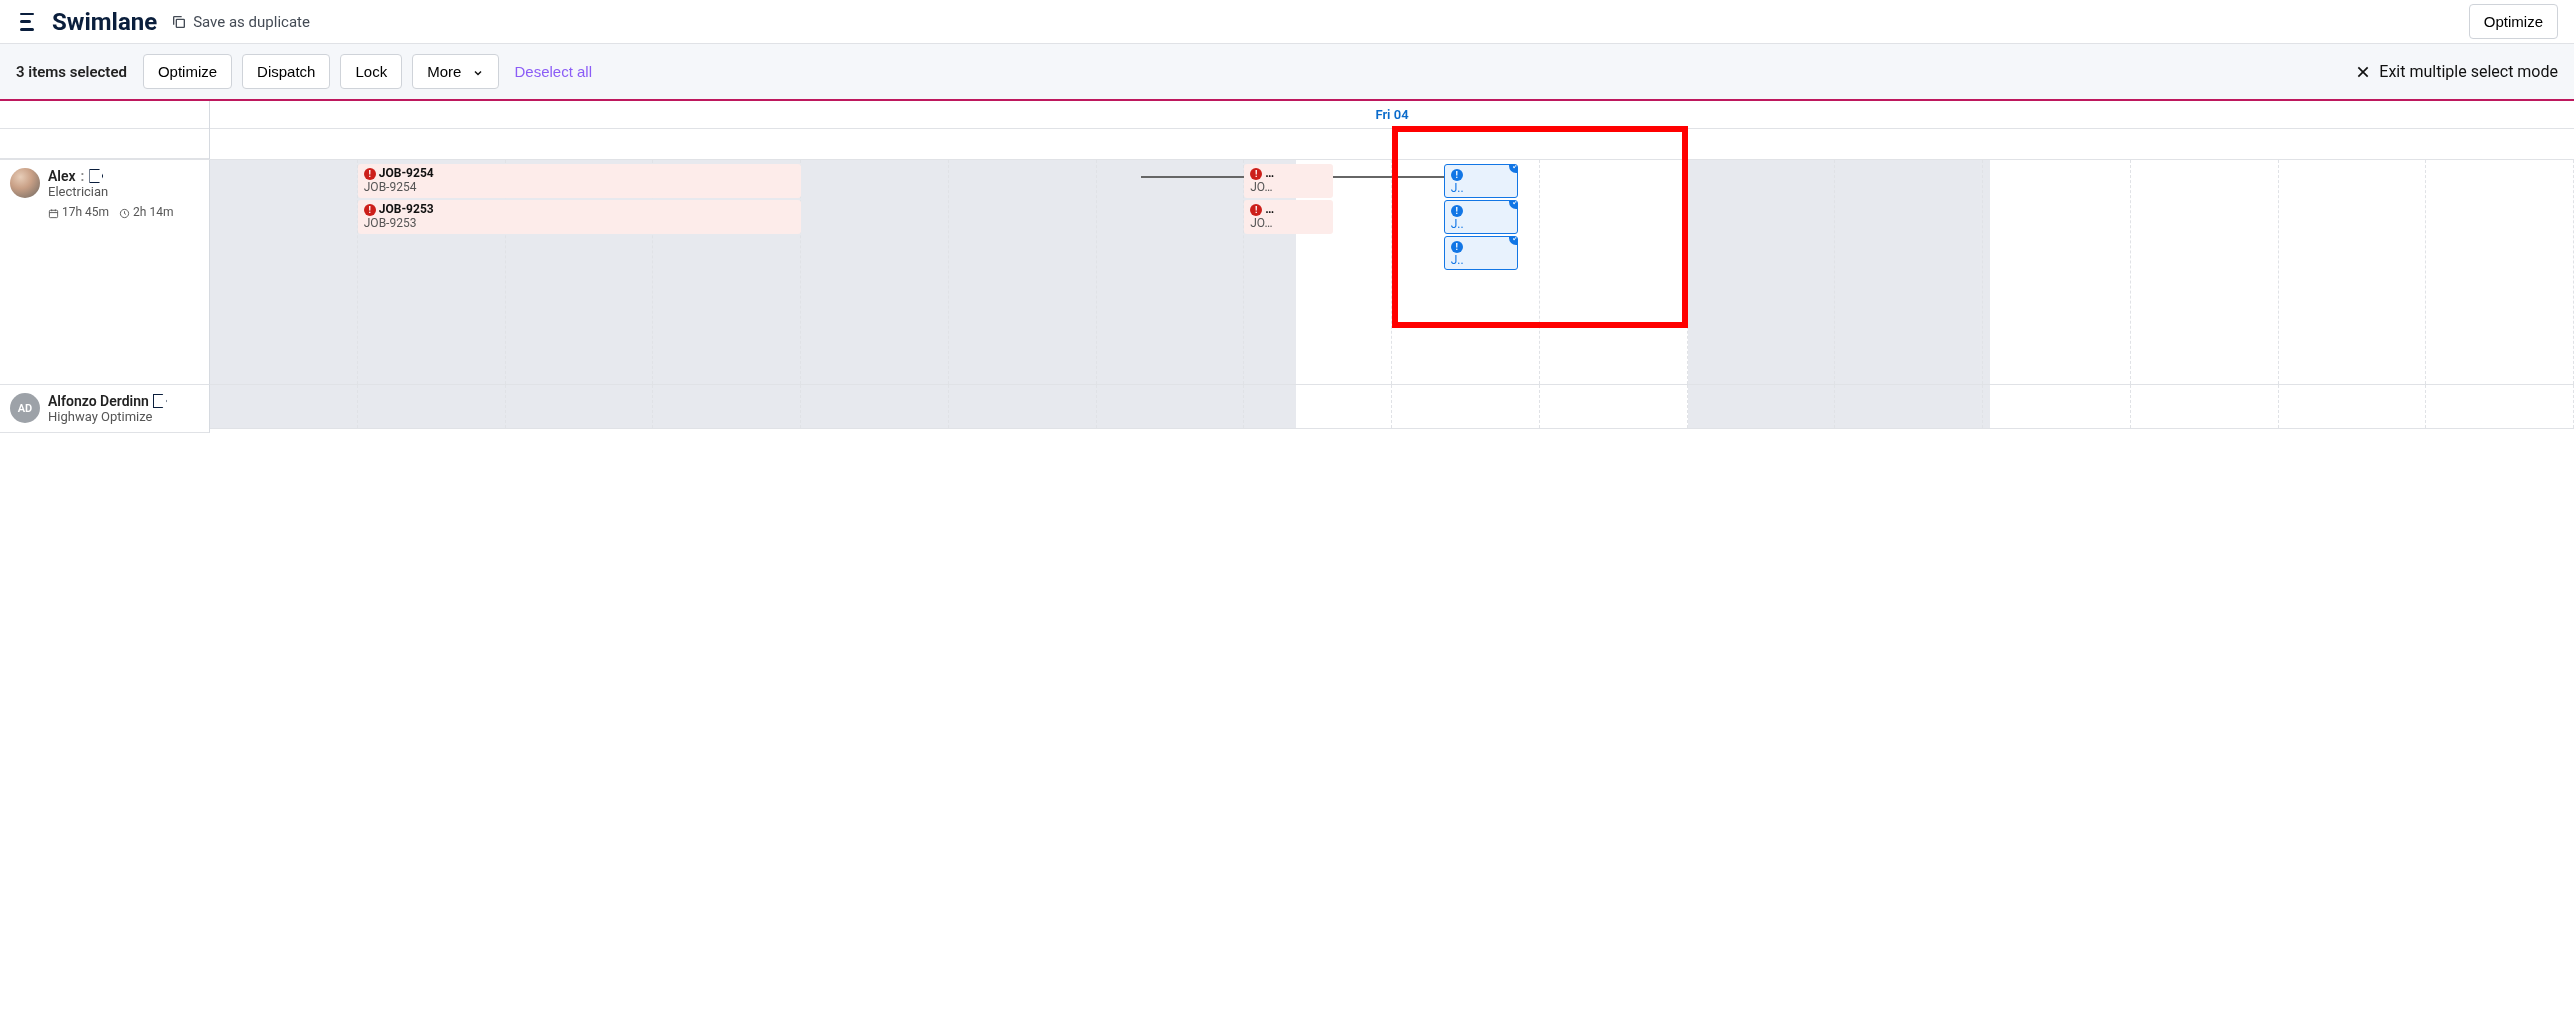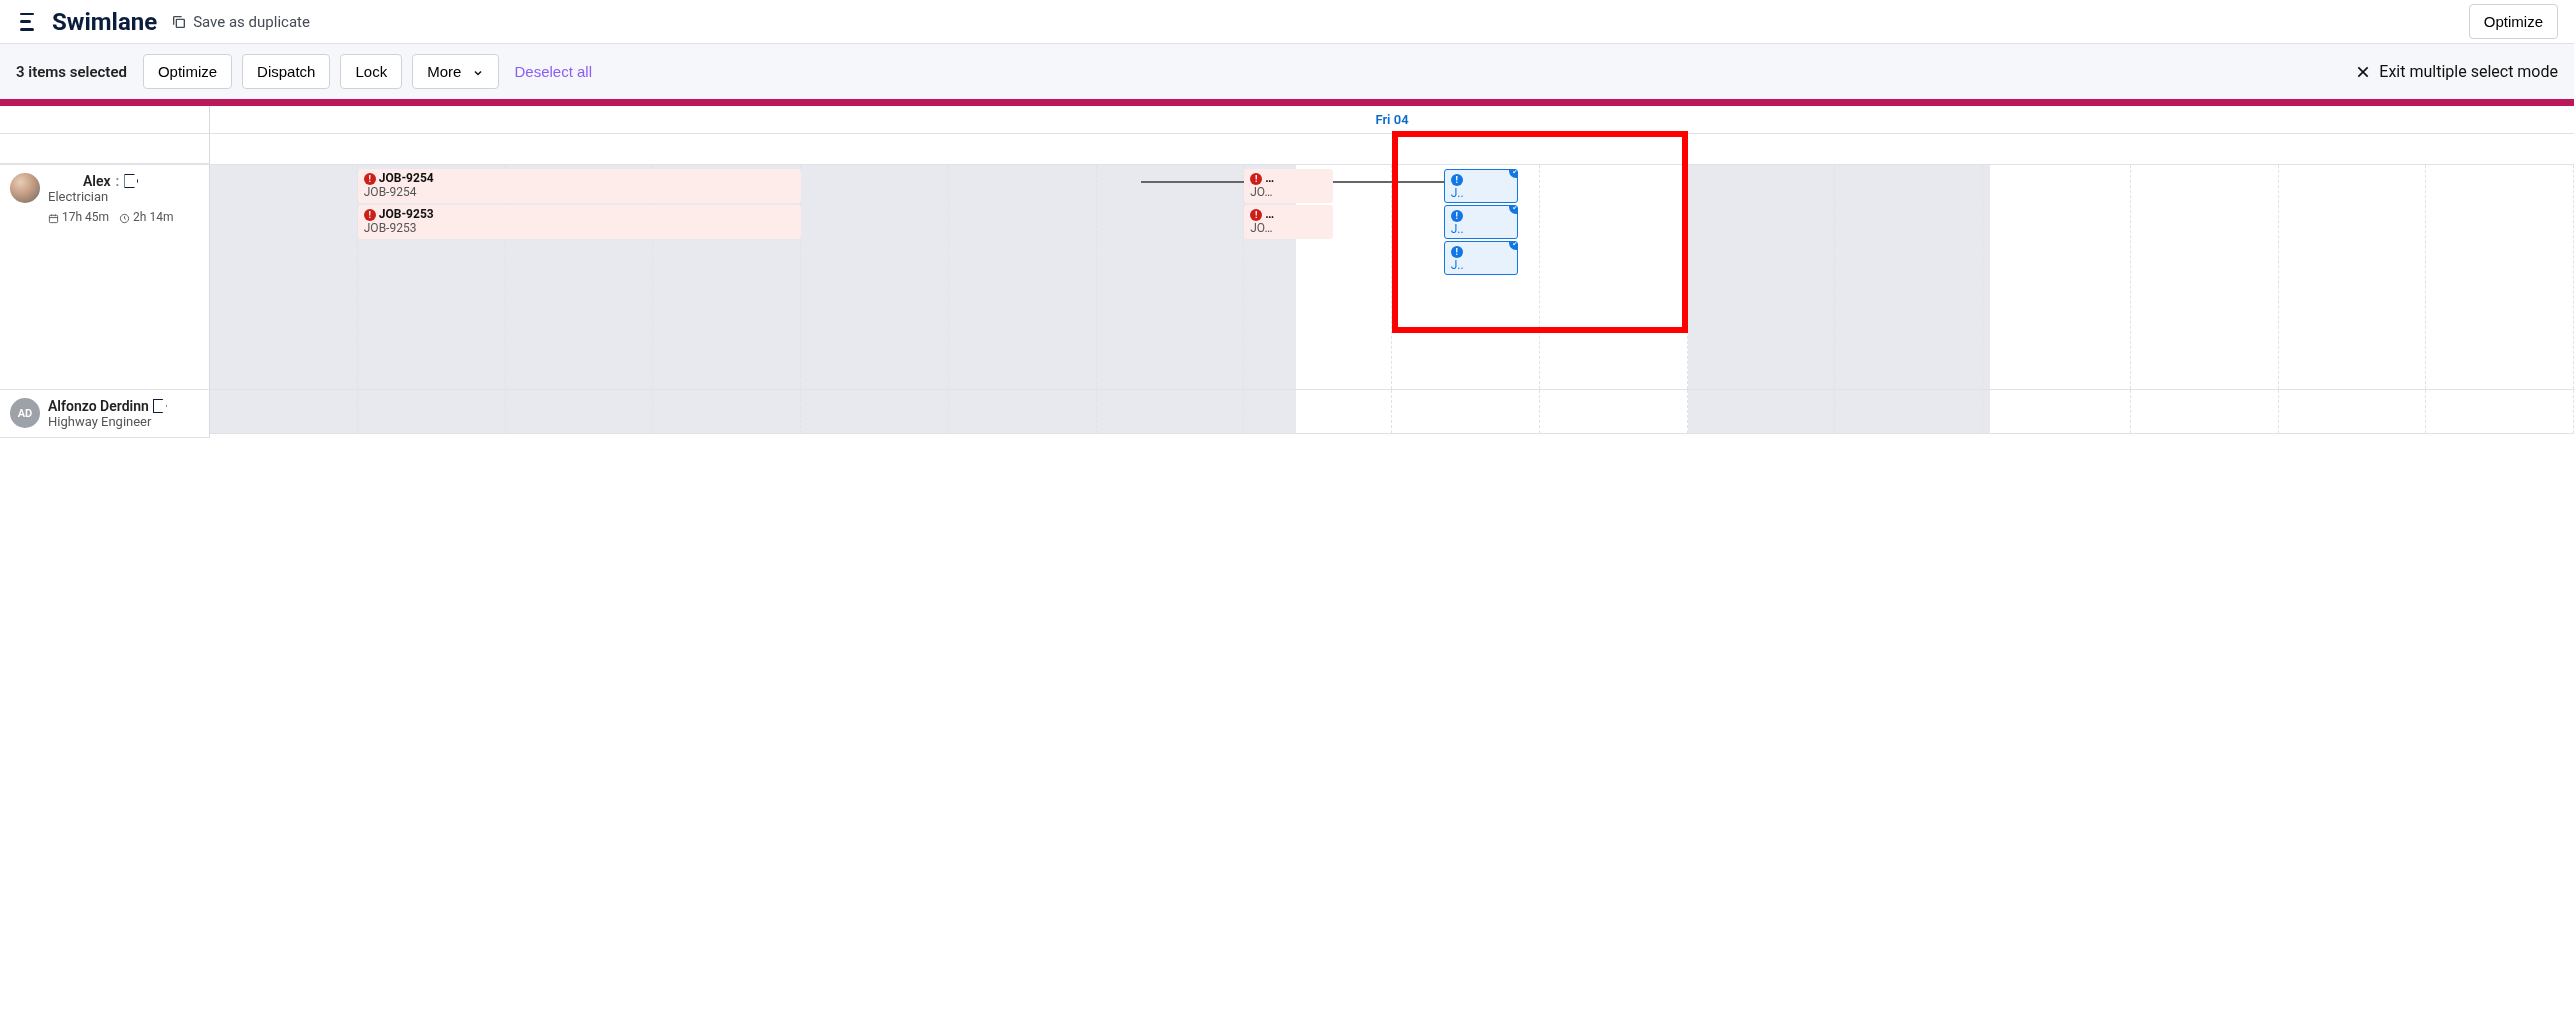--- a/index.html
+++ b/index.html
@@ -45,21 +45,21 @@
     font-size: 15px;
     cursor: pointer;
   }
   .topbar .btn-outline { margin-left: auto; }
 
   
   .selbar {
     display: flex; align-items: center; gap: 10px;
     padding: 10px 16px;
     background: #f5f7fa;
-    border-bottom: 7px solid #be185d;
+    border-bottom: 2px solid #be185d;
   }
   .selbar .status { font-weight: 600; font-size: 15px; margin-right: 6px; }
   .selbar .btn-outline { font-size: 15px; }
   .more-chev { margin-left: 6px; }
   .link-btn { color: #8b5cf6; font-size: 15px; cursor: pointer; background:none; border:none; padding:8px 6px;}
   .exit-multi {
     margin-left: auto; display: flex; align-items: center; gap: 8px;
     font-size: 16px; color: #111; cursor: pointer;
   }
 
@@ -130,21 +130,21 @@
     background: #e7e9ee;
   }
 
   .avatar-img {
     width: 30px; height: 30px; border-radius: 50%;
     background: linear-gradient(135deg,#b9bbc0,#8a8d93);
     flex-shrink: 0;
     display:flex;align-items:center;justify-content:center;
     color:#fff;font-size:11px;font-weight:600;
   }
-  .res-name { font-weight: 600; font-size: 14px; display:flex; align-items:center; gap:4px;justify-content:center;}
+  .res-name { font-weight: 600; font-size: 14px; display:flex; align-items:center; gap:4px;}
   .res-role { font-size: 13px; color: #555; }
   .res-meta { font-size: 12px; color: #555; display:flex; gap:10px; margin-top:6px; }
   .res-meta span{display:flex;align-items:flex-end;gap:3px;}
   .tag-outline{
     display:inline-flex;align-items:center;
     border:1.5px solid #0a1e3c;height:14px;width:14px;
     clip-path: polygon(0 0, 70% 0, 100% 50%, 70% 100%, 0 100%);
   }
 
   
@@ -328,21 +328,21 @@
       </div>
       <div class="highlight-box" style="left: 50%; width: 12.5%; top: -34px; height: 202px;"></div>
     </div>
     <div class="lane-left" style="min-height: 44px;">
       <div class="avatar-img" style="background: rgb(157, 162, 168);">AD</div>
       <div>
         <div class="res-name">
           <span>Alfonzo Derdinn</span>
           <span class="tag-outline"></span>
         </div>
-        <div class="res-role">Highway Engineer</div>
+        <div class="res-role">Highway Optimize</div>
       </div>
     </div>
     <div class="lane-right" style="height: 44px;">
       <div class="shade" style="left: 0%; width: 45.9375%;"></div>
       <div class="shade" style="left: 62.5%; width: 12.8125%;"></div>
       <div class="grid-overlay">
         <div></div>
         <div></div>
         <div></div>
         <div></div>

